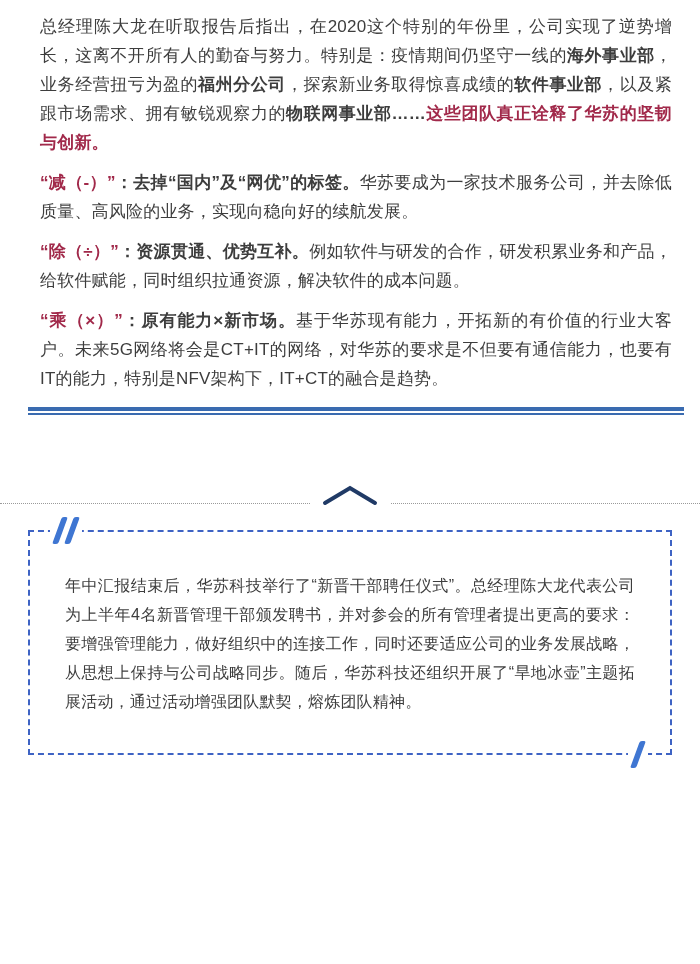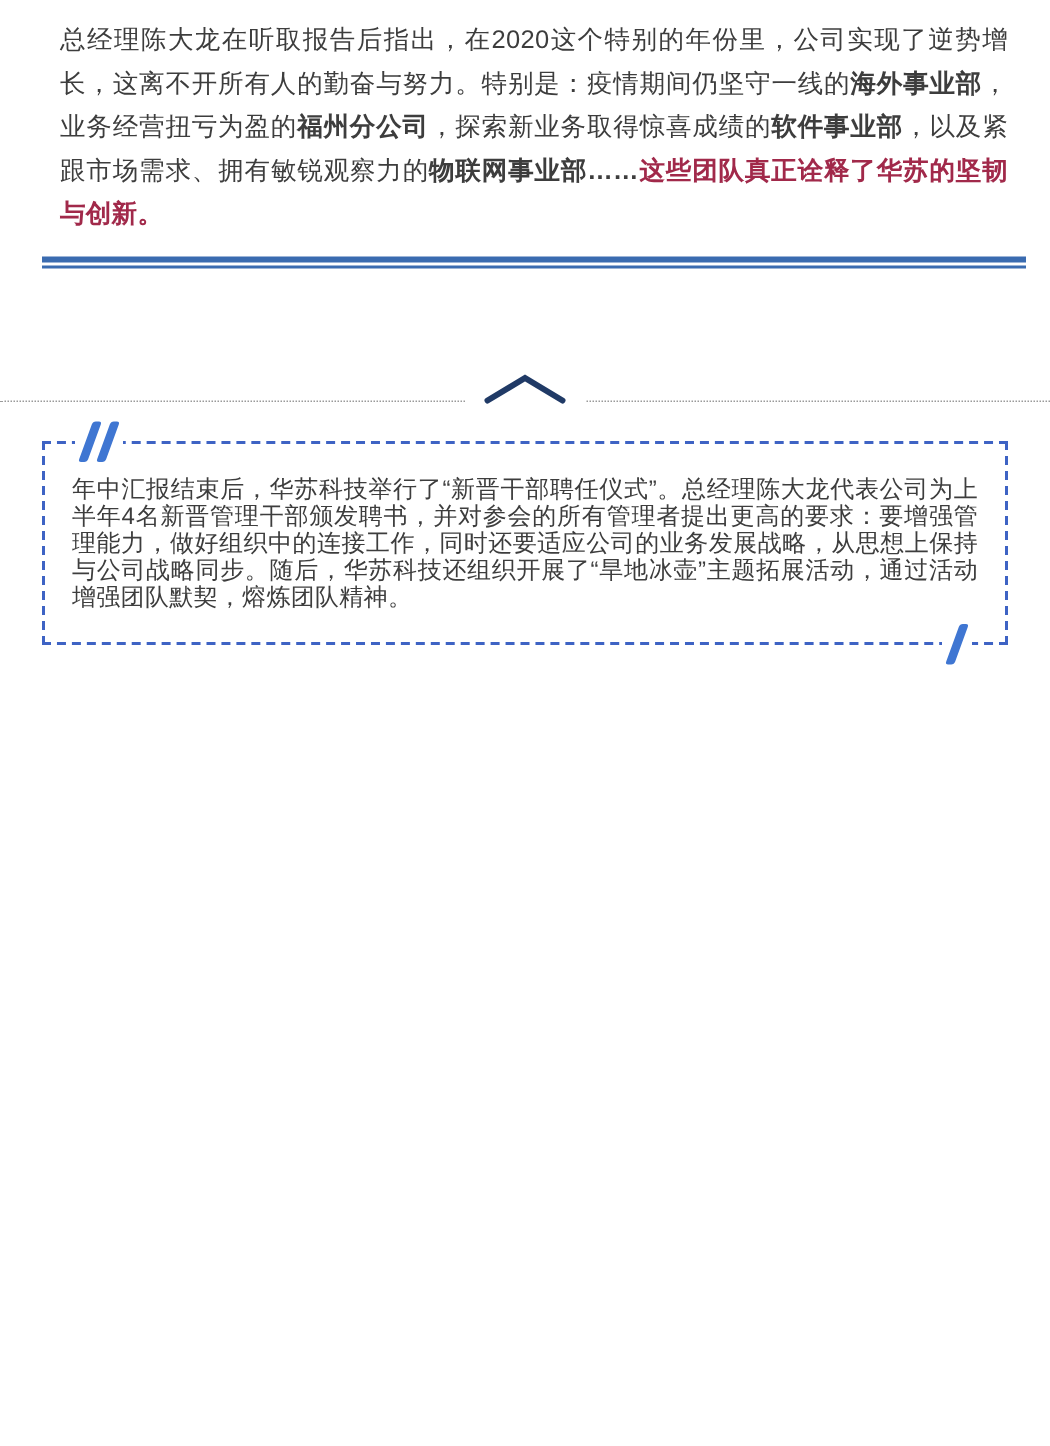--- a/index.html
+++ b/index.html
@@ -31,36 +31,39 @@
   .chevron-holder{
     position:absolute;left:50%;top:0;transform:translateX(-50%);
     background:var(--bg);padding:0 12px;line-height:0;
   }
   
   .quote-box{
     position:relative;margin:22px 28px 0 28px;
     border:2px dashed var(--boxborder);
     padding:22px 18px 20px 18px;background:var(--bg);
   }
-  .quote-para{font-size:16px;line-height:18px;margin:0;}
+  .quote-para{font-size:16px;line-height:29px;margin:17px;}
   .slash-group{position:absolute;background:var(--bg);display:flex;gap:6px;line-height:0;}
   .slash-top{top:-15px;left:20px;padding:0 7px;}
   .slash-bottom{bottom:-15px;right:22px;padding:0 7px;}
   .slash-bar{
     display:block;width:6px;height:27px;background:var(--slash);
     border-radius:2px;transform:skewX(-20deg);
   }
 </style>
 </head>
 <body>
 
 <div class="page">
 
   <div class="content">
     <p class="para"><span class="run-n">总经理陈大龙在听取报告后指出，在2020这个特别的年份里，公司实现了逆势增长，这离不开所有人的勤奋与努力。特别是：疫情期间仍坚守一线的</span><span class="run-b">海外事业部</span><span class="run-n">，业务经营扭亏为盈的</span><span class="run-b">福州分公司</span><span class="run-n">，探索新业务取得惊喜成绩的</span><span class="run-b">软件事业部</span><span class="run-n">，以及紧跟市场需求、拥有敏锐观察力的</span><span class="run-b">物联网事业部……</span><span class="run-rb">这些团队真正诠释了华苏的坚韧与创新。</span></p>
+    <p class="para"><span class="run-rb">“减（-）”</span><span class="run-b">：去掉“国内”及“网优”的标签。</span><span class="run-n">华苏要成为一家技术服务公司，并去除低质量、高风险的业务，实现向稳向好的续航发展。</span></p>
+    <p class="para"><span class="run-rb">“除（÷）”</span><span class="run-b">：资源贯通、优势互补。</span><span class="run-n">例如软件与研发的合作，研发积累业务和产品，给软件赋能，同时组织拉通资源，解决软件的成本问题。</span></p>
+    <p class="para"><span class="run-rb">“乘（×）”</span><span class="run-b">：原有能力×新市场。</span><span class="run-n">基于华苏现有能力，开拓新的有价值的行业大客户。未来5G网络将会是CT+IT的网络，对华苏的要求是不但要有通信能力，也要有IT的能力，特别是NFV架构下，IT+CT的融合是趋势。</span></p>
 
     <div class="divider">
       <div class="divider-thick"></div>
       <div class="divider-thin"></div>
     </div>
   </div>
 
   <div class="rule-wrap">
     <div class="dotted"></div>
     <div class="chevron-holder">

